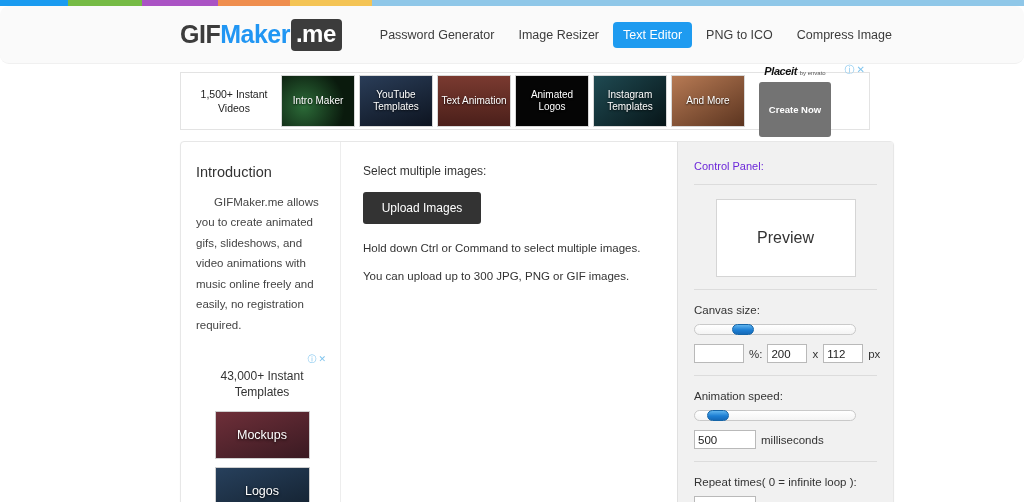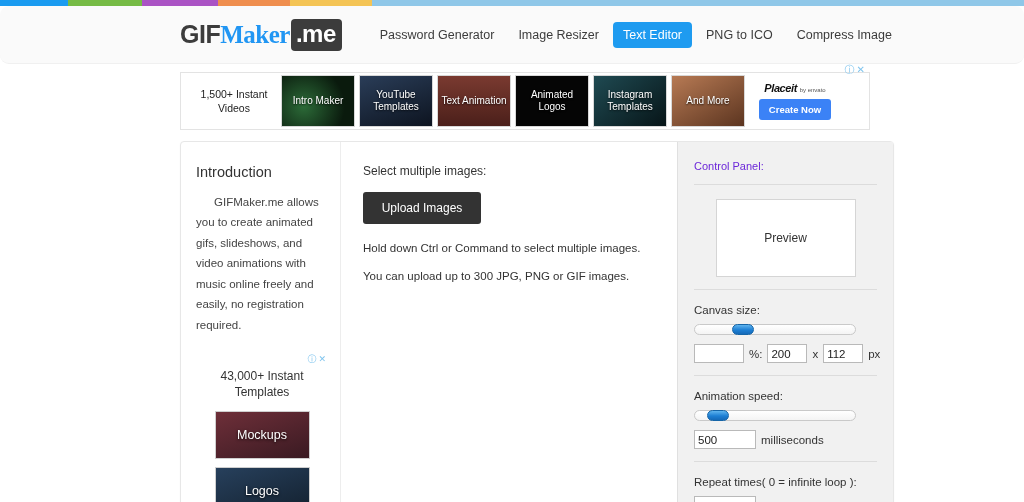--- a/index.html
+++ b/index.html
@@ -19,21 +19,21 @@
     height: 58px;
     background: #fafafa;
     display: flex;
     align-items: center;
     padding-left: 180px;
     border-bottom: 1px solid #f0f0f0;
     border-radius: 9px;
   }
   #logo { font-size: 25px; font-weight: bold; letter-spacing: -0.5px; display: flex; align-items: center; }
   #logo .gif { color: #3c3c3c; }
-  #logo .maker { color: #2196f3; font-family: Liberation Serif, serif; }
+  #logo .maker { color: #2196f3; }
   #logo .me {
     color: #ffffff; background: #3c3c3c;
     border-radius: 4px; padding: 1px 6px 3px 5px;
     margin-left: 1px; font-size: 24px;
   }
   #main-nav { display: flex; align-items: center; margin-left: 28px; gap: 4px; }
   #main-nav a {
     font-size: 12.5px; color: #3c3c3c; text-decoration: none;
     padding: 6px 10px; border-radius: 4px; white-space: nowrap;
   }
@@ -67,22 +67,22 @@
   .t2 { background: linear-gradient(160deg, #2a3d58 0%, #0d1420 100%); }
   .t3 { background: linear-gradient(180deg, #7a3a30 0%, #4b1f1a 100%); }
   .t4 { background: #050505; }
   .t5 { background: linear-gradient(140deg, #1f4a52 0%, #071518 100%); }
   .t6 { background: linear-gradient(150deg, #b77a54 0%, #5c3520 100%); }
   #ad-brand { margin-left: 6px; text-align: center; width: 80px; }
   #ad-brand-logo { font-size: 11px; font-weight: bold; color: #111; letter-spacing: -0.4px; }
   #ad-brand-logo i { font-style: italic; }
   #ad-brand-logo small { font-size: 6px; font-weight: normal; color: #555; letter-spacing: 0; }
   #ad-cta {
-    margin-top: 5px; background: #3b82f6; color: #fff;
-    font-size: 9.5px; font-weight: bold; padding: 5px 0;
+    margin-top: 5px; background: #737373; color: #fff;
+    font-size: 9.5px; font-weight: bold; padding: 22px 0;
     border-radius: 3px; border: none; width: 72px; cursor: pointer;
   }
 
   
   #page-card {
     margin: 11px 0 0 180px;
     width: 714px; min-height: 360px;
     background: #ffffff;
     border: 1px solid #e7e7e7;
     border-radius: 4px;
@@ -125,21 +125,21 @@
     width: 216px; background: #f1f1f1;
     border-left: 1px solid #e0e0e0;
     padding: 18px 16px 10px 16px;
   }
   #cp-title { font-size: 11px; color: #6d28d9; font-weight: normal; }
   .cp-divider { border: 0; border-top: 1px solid #dcdcdc; margin: 12px 0 14px 0; }
   #preview-box {
     width: 140px; height: 78px; background: #ffffff;
     border: 1px solid #d5d5d5; margin: 0 auto;
     display: flex; align-items: center; justify-content: center;
-    font-size: 12px; color: #333;
+    font-size: 16px; color: #333;
   }
   .cp-section-label { font-size: 11.5px; color: #333; margin-bottom: 8px; }
   .slider {
     position: relative; width: 162px; height: 11px;
     background: linear-gradient(#ffffff, #f4f4f4);
     border: 1px solid #c9c9c9; border-radius: 6px; margin-bottom: 9px;
     cursor: pointer;
   }
   .slider .handle {
     position: absolute; top: -1px; width: 22px; height: 11px;

